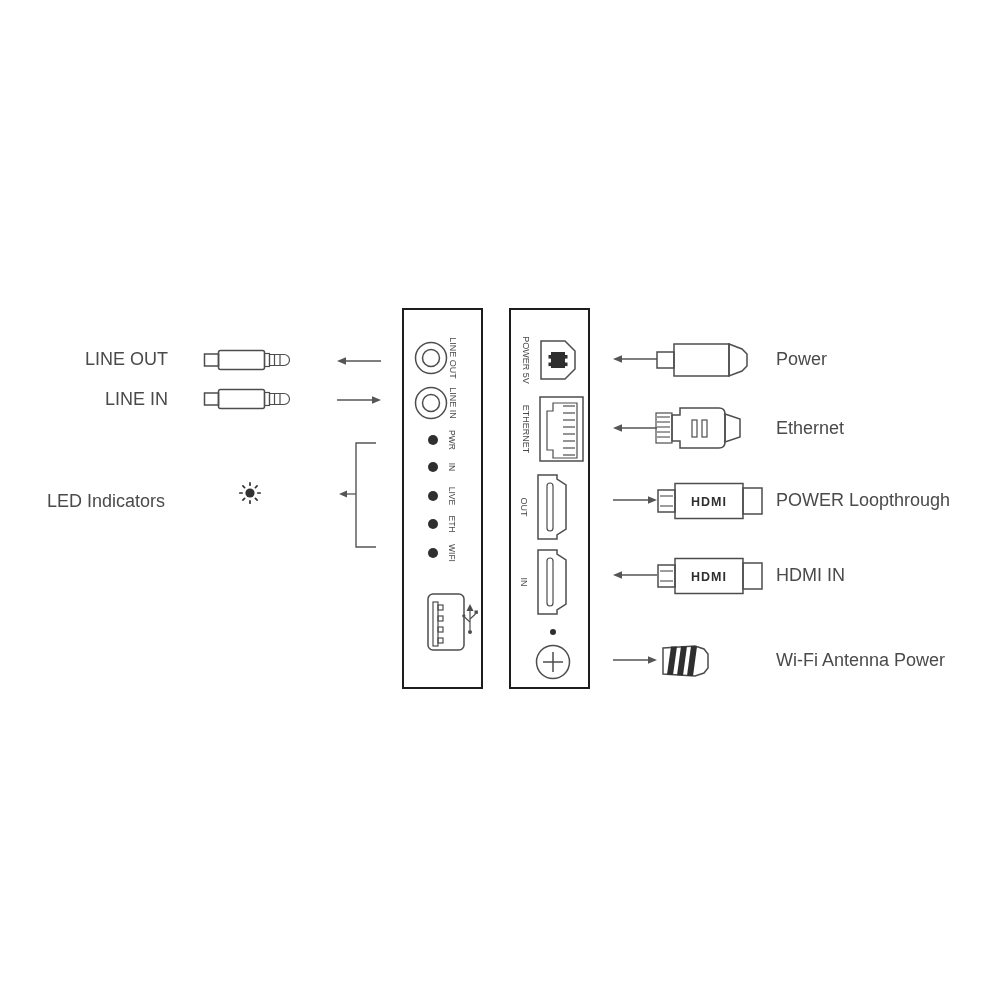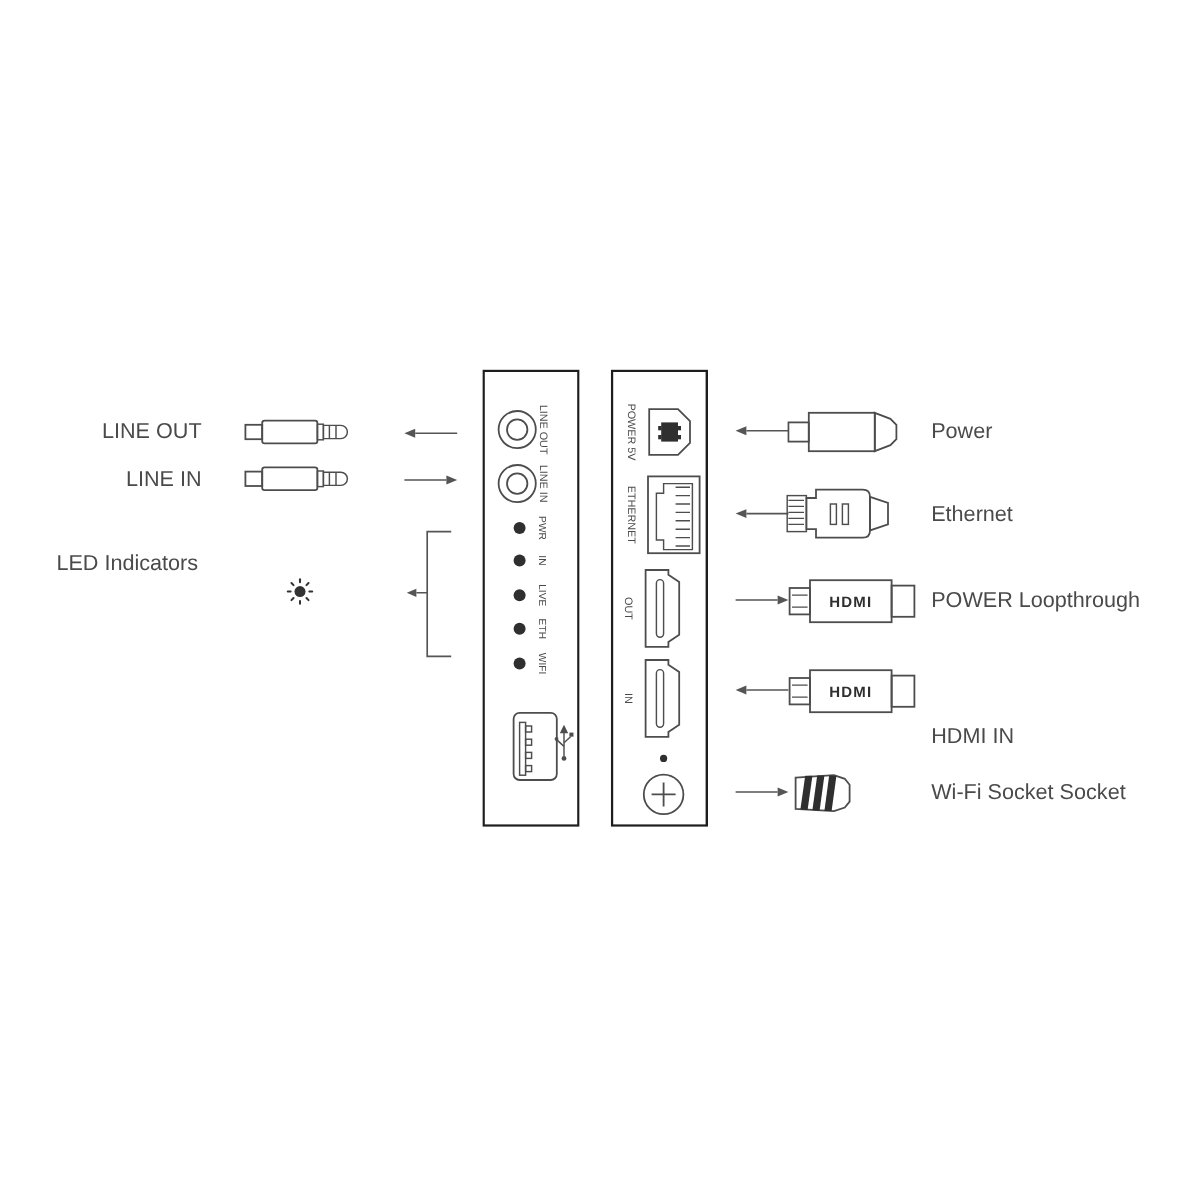--- a/index.html
+++ b/index.html
@@ -15,21 +15,21 @@
   .panel-border{fill:#ffffff;stroke:#1d1d1d;stroke-width:2;}
   .ptxt{fill:#4a4a4a;font-family:"Liberation Sans",sans-serif;}
 </style>
 </head>
 <body>
 
 <div class="page">
 
   <div class="abs lbl lbl-r" style="left:60px;top:348px;width:108px;">LINE OUT</div>
   <div class="abs lbl lbl-r" style="left:60px;top:388px;width:108px;">LINE IN</div>
-  <div class="abs lbl" style="left:47px;top:458px;">LED Indicators</div>
+  <div class="abs lbl" style="left:47px;top:490px;">LED Indicators</div>
 
   <svg class="abs" style="left:203px;top:349px;" width="88" height="22" viewBox="0 0 88 22">
     <rect class="stroke" x="1.5" y="5" width="14" height="12"></rect>
     <rect class="stroke" x="15.5" y="1.5" width="46" height="19" rx="2" stroke-width="1.6"></rect>
     <rect class="stroke-thin" x="61.5" y="4.5" width="5" height="13"></rect>
     <path class="stroke-thin" d="M66.5,5.5 L81,5.5 A5.5 5.5 0 0 1 81,16.5 L66.5,16.5 Z"></path>
     <line class="stroke-thin" x1="71.5" y1="5.5" x2="71.5" y2="16.5"></line>
     <line class="stroke-thin" x1="77" y1="5.5" x2="77" y2="16.5"></line>
   </svg>
   <svg class="abs" style="left:203px;top:388px;" width="88" height="22" viewBox="0 0 88 22">
@@ -226,16 +226,16 @@
   <svg class="abs" style="left:661px;top:645px;" width="50" height="32" viewBox="0 0 50 32">
     <path class="stroke" d="M2,3 L34,1 L43,4 L47,9 L47,23 L43,28 L34,31 L2,29 Z" stroke-width="1.5"></path>
     <polygon class="dark" points="10,1.5 16,1.5 12,30 6,29.6"></polygon>
     <polygon class="dark" points="20,1.2 26,1.3 22,30.6 16,30.2"></polygon>
     <polygon class="dark" points="30,1.1 36,1.6 32,30.9 26,30.8"></polygon>
   </svg>
 
   <div class="abs lbl" style="left:776px;top:348px;">Power</div>
   <div class="abs lbl" style="left:776px;top:417px;">Ethernet</div>
   <div class="abs lbl" style="left:776px;top:489px;">POWER Loopthrough</div>
-  <div class="abs lbl" style="left:776px;top:564px;margin-top:38px;">HDMI IN</div>
-  <div class="abs lbl" style="left:776px;top:649px;">Wi-Fi Socket Socket</div>
+  <div class="abs lbl" style="left:776px;top:564px;">HDMI IN</div>
+  <div class="abs lbl" style="left:776px;top:649px;">Wi-Fi Antenna Power</div>
 
 </div>
 
 </body></html>

